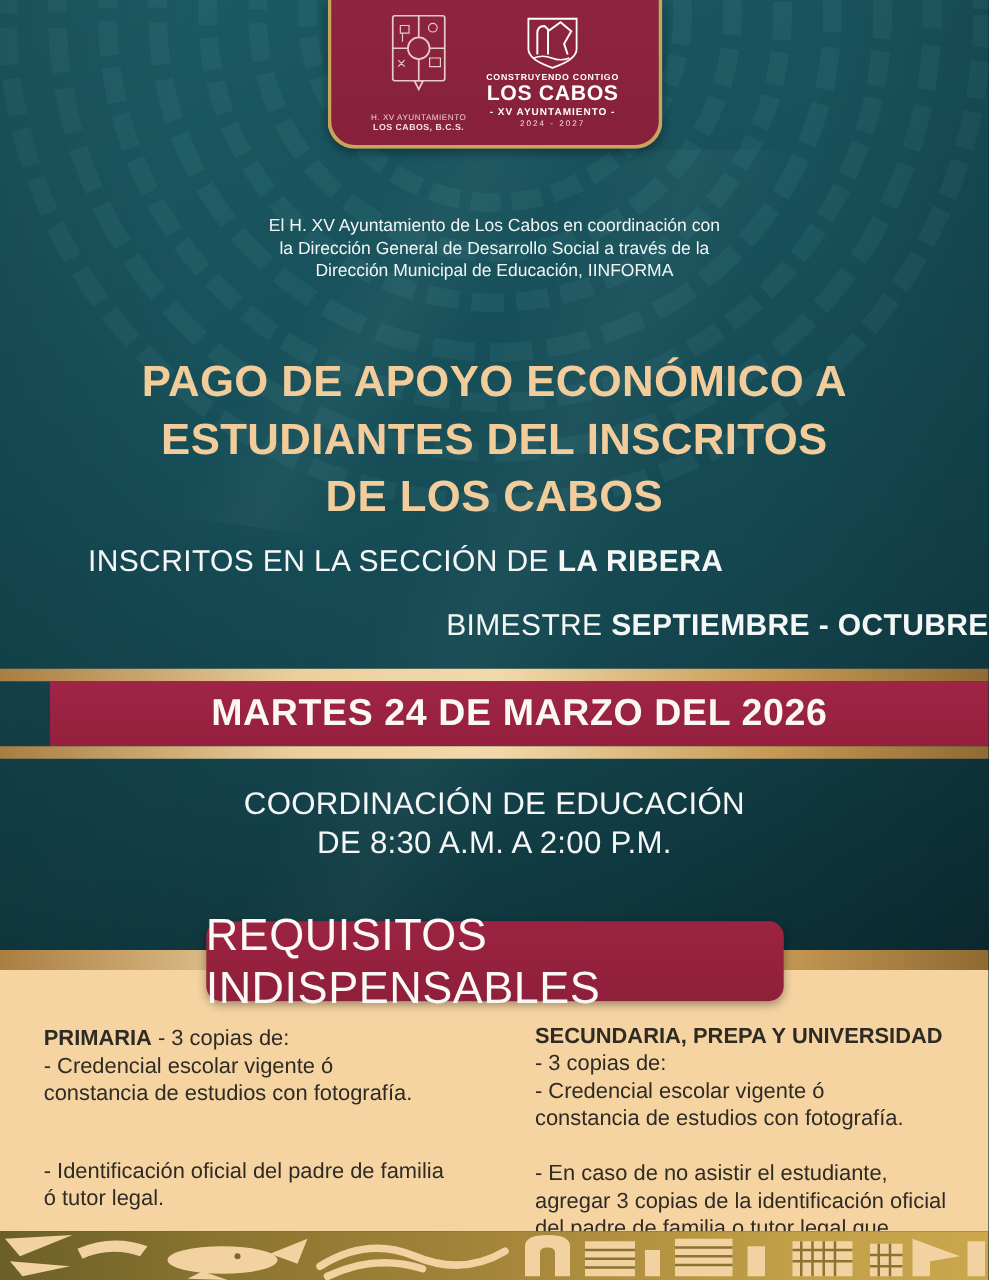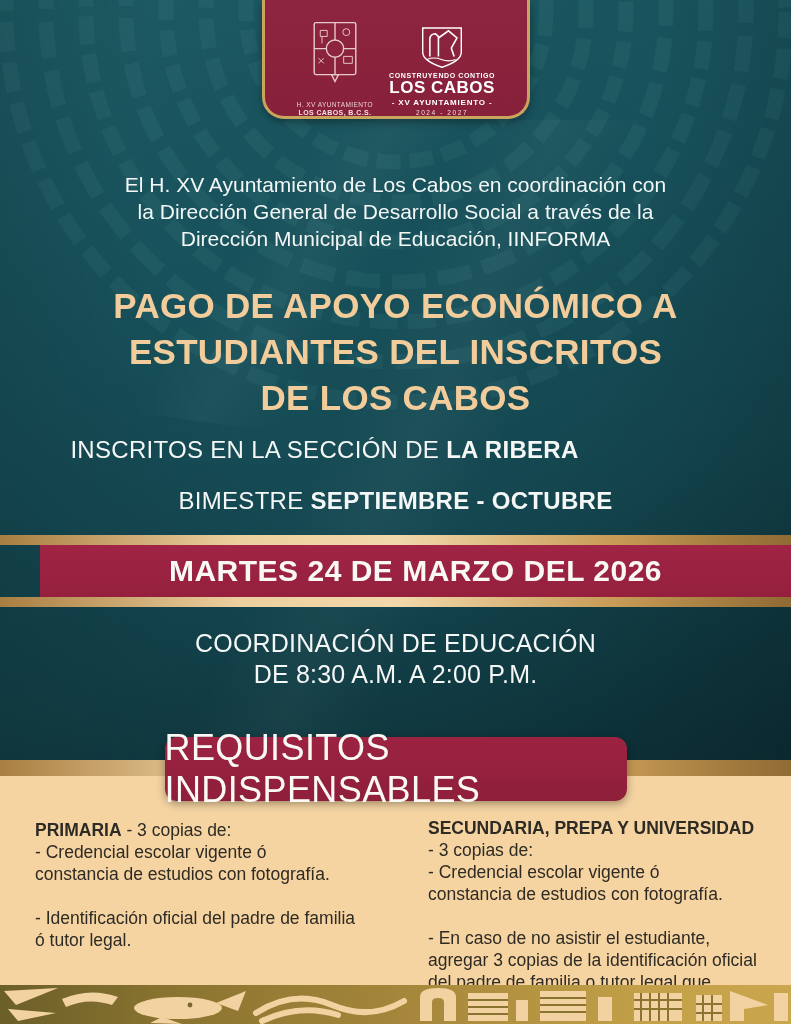--- a/index.html
+++ b/index.html
@@ -16,42 +16,42 @@
   .streak-a { top:120px; left:-200px; width:1200px; height:700px; }
   .streak-b { top:-60px; left:-100px; width:900px; height:500px; transform:rotate(8deg); }
   .vignette { position:absolute; top:0; left:0; width:791px; height:775px; z-index:1; pointer-events:none;
     background:radial-gradient(ellipse at 50% 12%, rgba(0,0,0,0) 45%, rgba(0,0,0,0.22) 100%); }
 
   
   .badge {
     position:absolute; top:0; left:262px; width:268px; height:119px; z-index:3;
     background:linear-gradient(180deg,#8e2540 0%,#87203a 100%);
     border:3px solid #caa35c; border-top:none; border-radius:0 0 22px 22px;
-    display:flex; align-items:flex-end; justify-content:center; gap:16px;
+    display:flex; align-items:center; justify-content:center; gap:16px;
     box-shadow:0 3px 8px rgba(0,0,0,0.35);
   }
   .crest-col { display:flex; flex-direction:column; align-items:center; }
   .crest-text1 { color:#eccfcf; font-size:6.5px; letter-spacing:0.4px; margin-top:3px; }
   .crest-text2 { color:#f4e3e3; font-size:7px; font-weight:bold; letter-spacing:0.4px; margin-top:1px; }
   .brand-col { display:flex; flex-direction:column; align-items:center; color:#fff; }
   .brand-tagline { font-size:7px; font-weight:bold; letter-spacing:0.6px; margin-top:2px; }
   .brand-name { font-size:17px; font-weight:bold; letter-spacing:0.5px; line-height:1.05; }
   .brand-sub { font-size:8px; font-weight:bold; letter-spacing:0.8px; margin-top:1px; }
   .brand-period { font-size:6.5px; letter-spacing:1.6px; margin-top:2px; color:#f0dede; }
 
   
   .intro { position:absolute; top:172px; left:0; width:791px; z-index:2;
-    text-align:center; color:#f2f6f5; font-size:21px; line-height:1.28; }
+    text-align:center; color:#f2f6f5; font-size:14px; line-height:1.28; }
   .main-title { position:absolute; top:283px; left:0; width:791px; z-index:2;
     text-align:center; color:#f2cd9b; font-size:35px; font-weight:bold; line-height:1.32; letter-spacing:0.3px; }
   .enroll-line { position:absolute; top:436px; left:0; width:649px; z-index:2;
     text-align:center; color:#f4f7f6; font-size:24px; letter-spacing:0.3px; }
   .enroll-line b, .bimester-line b { font-weight:bold; }
   .bimester-line { position:absolute; top:487px; left:0; width:791px; z-index:2;
-    text-align:center; color:#f4f7f6; font-size:24px; letter-spacing:0.3px; }
+    text-align:right; color:#f4f7f6; font-size:24px; letter-spacing:0.3px; }
 
   
   .date-banner-wrap { position:absolute; top:535px; left:0; width:791px; z-index:2; }
   .gold-strip { height:10px;
     background:linear-gradient(90deg,#a97e41 0%,#eccf9e 30%,#f2d9ab 50%,#c79a55 78%,#8f6a33 100%); }
   .maroon-band { height:52px; background:linear-gradient(180deg,#a02445 0%,#95203e 100%);
     display:flex; align-items:center; justify-content:center;margin-left:40px; }
   .maroon-band .date-text { color:#faf8f4; font-size:30px; font-weight:bold; letter-spacing:0.5px; }
 
   .location-block { position:absolute; top:628px; left:0; width:791px; z-index:2;
@@ -161,21 +161,21 @@
     <div>COORDINACIÓN DE EDUCACIÓN</div>
     <div>DE 8:30 A.M. A 2:00 P.M.</div>
   </div>
 
   <div class="transition-strip"></div>
   <div class="tan-section">
     <div class="req-col col-left">
       <div class="para first"><b>PRIMARIA</b><span> - 3 copias de:</span></div>
       <div class="para" style="margin-top:0;">- Credencial escolar vigente ó
 constancia de estudios con fotografía.</div>
-      <div class="para" style="margin-top:22px;">- Identificación oficial del padre de familia
+      <div class="para" style="margin-top:40px;">- Identificación oficial del padre de familia
   ó tutor legal.</div>
     </div>
     <div class="req-col col-right">
       <div class="para first"><b>SECUNDARIA, PREPA Y UNIVERSIDAD</b></div>
       <div class="para" style="margin-top:0;">- 3 copias de:</div>
       <div class="para" style="margin-top:0;">- Credencial escolar vigente ó
 constancia de estudios con fotografía.</div>
       <div class="para" style="margin-top:22px;">- En caso de no asistir el estudiante,
 agregar 3 copias de la identificación oficial
 del padre de familia o tutor legal que

